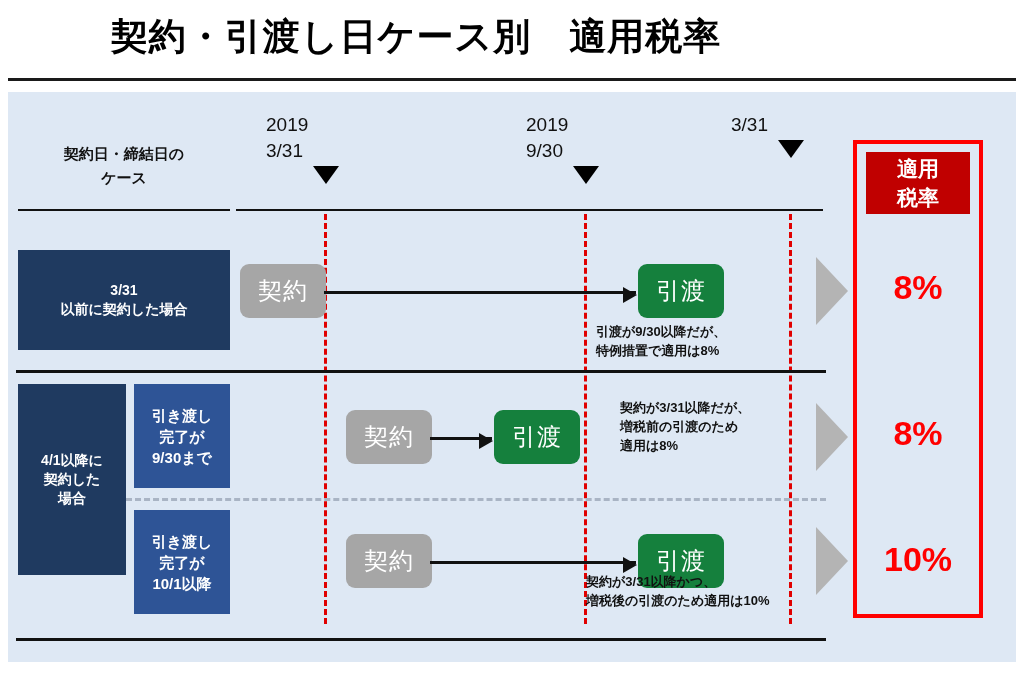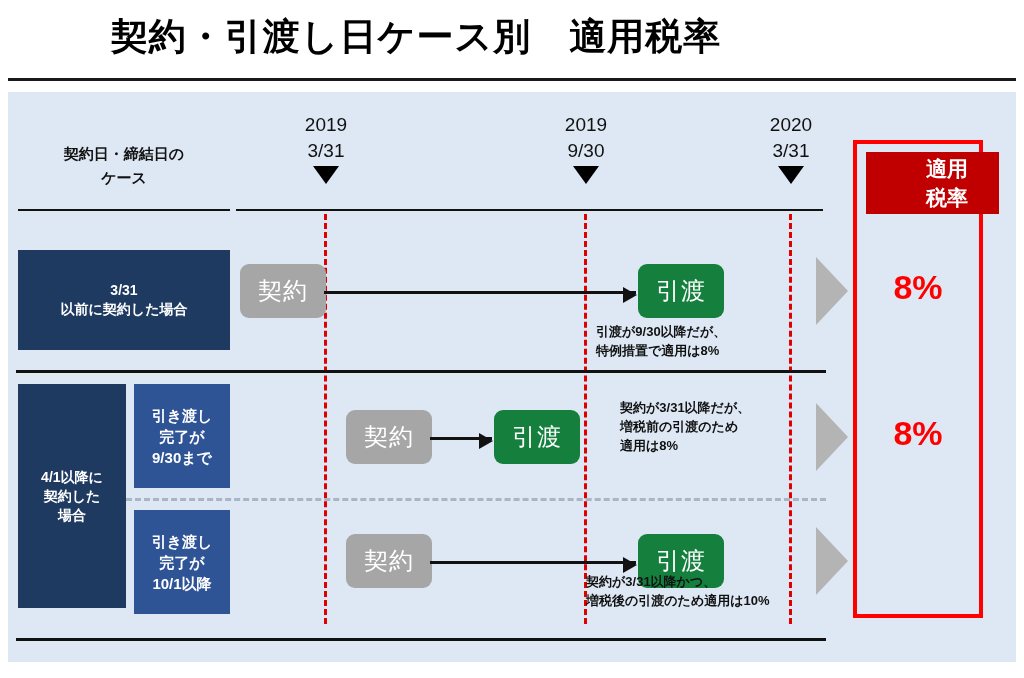--- a/index.html
+++ b/index.html
@@ -65,21 +65,21 @@
     left: 10px; top: 117px;
     width: 212px; height: 0;
     border-top: 2px solid #111111;
   }
 
   
   .date-col {
     position: absolute;
     top: 20px;
     width: 120px;
-    text-align: center;
+    text-align: left;
     font-size: 19px;
     line-height: 26px;
     color: #111111;
   }
   .date-col .yr, .date-col .md { display: block; }
   .marker {
     display: block;
     margin: 2px auto 0 auto;
     width: 0; height: 0;
     border-left: 13px solid transparent;
@@ -209,21 +209,20 @@
     background: #c00000;
     color: #ffffff;
     font-size: 21px;
     font-weight: bold;
     line-height: 29px;
     display: flex;
     align-items: center;
     justify-content: center;
     text-align: center;
     white-space: pre-line;
-    padding-left: 29px;
   }
   .rate-value {
     position: absolute;
     width: 130px;
     left: 845px;
     text-align: center;
     color: #ff0000;
     font-weight: bold;
     font-size: 34px;
   }
@@ -246,21 +245,20 @@
     <span class="yr">2019</span>
     <span class="md">3/31</span>
     <span class="marker"></span>
   </div>
   <div class="date-col" style="left:518px;">
     <span class="yr">2019</span>
     <span class="md">9/30</span>
     <span class="marker"></span>
   </div>
   <div class="date-col" style="left:723px;">
-    <span class="yr">2020</span>
     <span class="md">3/31</span>
     <span class="marker"></span>
   </div>
 
   <div class="timeline-rule"></div>
 
   <div class="vline" style="left:316px; height:410px;"></div>
   <div class="vline" style="left:576px; height:410px;"></div>
   <div class="vline" style="left:781px; height:410px;"></div>
 
@@ -272,21 +270,21 @@
   <div class="pill delivery" style="left:630px; top:172px; width:86px; height:54px;">引渡</div>
 
   <div class="note" style="left:588px; top:230px;">引渡が9/30以降だが、
 特例措置で適用は8%</div>
 
   <div class="chevron" style="left:808px; top:165px;"></div>
   <div class="rate-value" style="top:176px;">8%</div>
 
   <div class="row-rule" style="top:278px;"></div>
 
-  <div class="case-box" style="left:10px; top:292px; width:108px; height:224px;">4/1以降に
+  <div class="case-box" style="left:10px; top:292px; width:108px; height:191px;">4/1以降に
 契約した
 場合</div>
 
   <div class="sub-box" style="left:126px; top:292px; width:96px; height:104px;">引き渡し
 完了が
 9/30まで</div>
 
   <div class="pill contract" style="left:338px; top:318px; width:86px; height:54px;">契約</div>
   <div class="arrow" style="left:422px; top:345px; width:62px;"></div>
   <div class="pill delivery" style="left:486px; top:318px; width:86px; height:54px;">引渡</div>
@@ -305,20 +303,21 @@
 10/1以降</div>
 
   <div class="pill contract" style="left:338px; top:442px; width:86px; height:54px;">契約</div>
   <div class="arrow" style="left:422px; top:469px; width:206px;"></div>
   <div class="pill delivery" style="left:630px; top:442px; width:86px; height:54px;">引渡</div>
 
   <div class="note" style="left:578px; top:480px;">契約が3/31以降かつ、
 増税後の引渡のため適用は10%</div>
 
   <div class="chevron" style="left:808px; top:435px;"></div>
+  <div class="rate-value" style="top:448px;">10%</div>
 
   <div class="row-rule" style="top:546px;"></div>
 
   <div class="rate-panel"></div>
   <div class="rate-head">適用
 税率</div>
 
 </div>
 
 </body></html>

